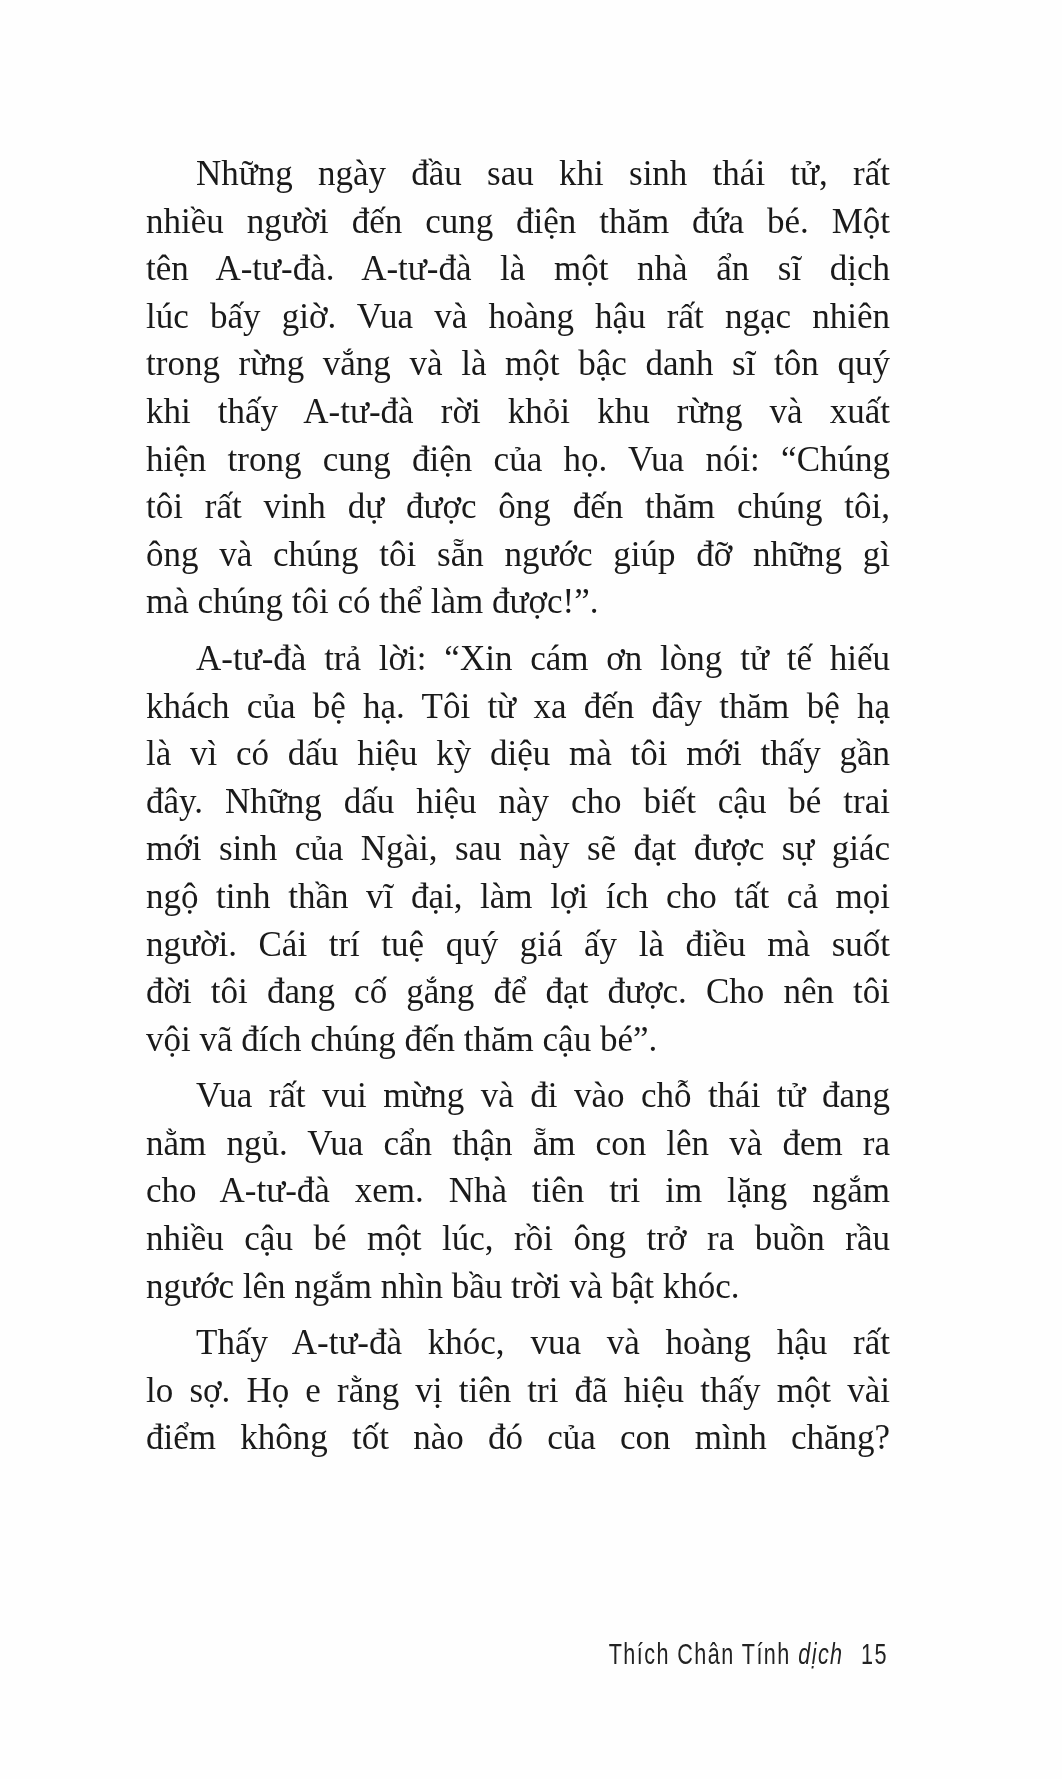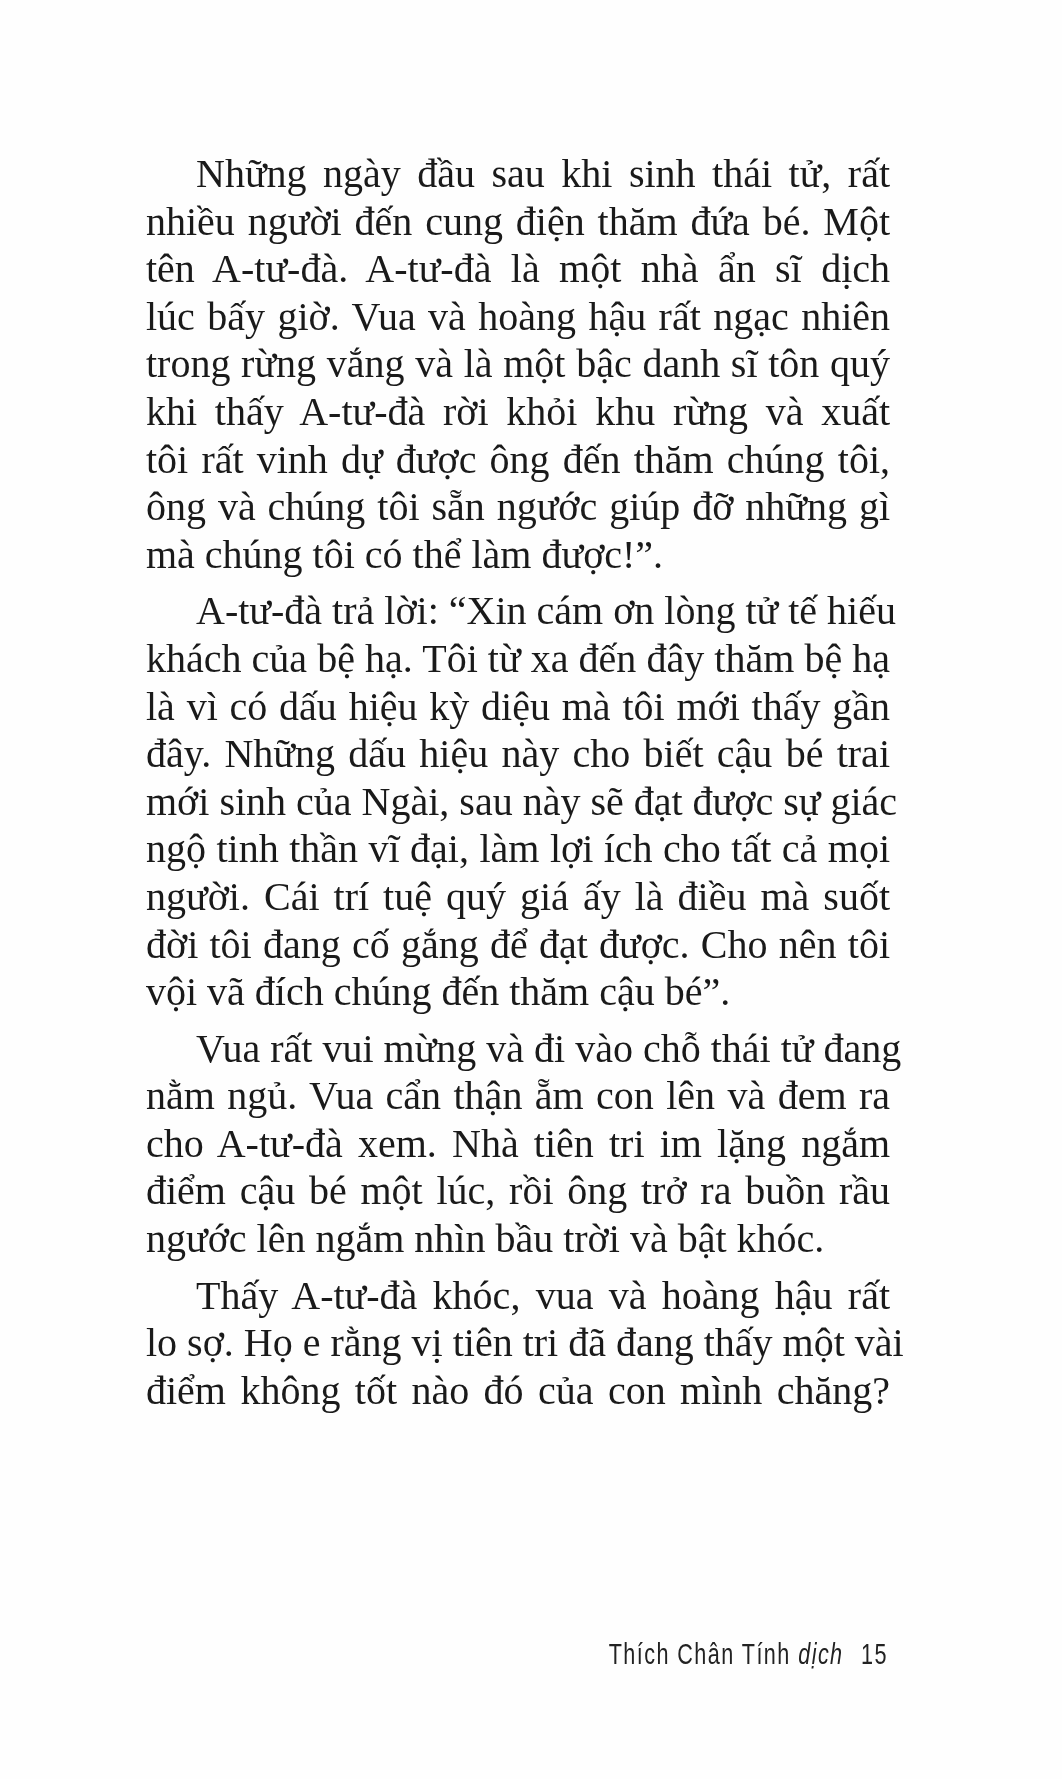--- a/index.html
+++ b/index.html
@@ -13,21 +13,21 @@
     position: relative;
     overflow: hidden;
     color: #1a1a1a;
   }
   .page-body {
     position: absolute;
     left: 146px;
     top: 150px;
     width: 744px;
     font-family: "Liberation Serif", "DejaVu Serif", serif;
-    font-size: 40px;
+    font-size: 35px;
     line-height: 47.6px;
   }
   .para {
     margin: 0 0 9px 0;
   }
   .line {
     display: block;
     white-space: nowrap;
     text-align: justify;
     text-align-last: justify;
@@ -61,20 +61,21 @@
 <body>
 
 <div class="page-body">
   <div class="para">
     <span class="line first">Những ngày đầu sau khi sinh thái tử, rất</span>
     <span class="line">nhiều người đến cung điện thăm đứa bé. Một</span>
     <span class="line">tên A-tư-đà. A-tư-đà là một nhà ẩn sĩ dịch</span>
     <span class="line">lúc bấy giờ. Vua và hoàng hậu rất ngạc nhiên</span>
     <span class="line">trong rừng vắng và là một bậc danh sĩ tôn quý</span>
     <span class="line">khi thấy A-tư-đà rời khỏi khu rừng và xuất</span>
+    <span class="line">hiện trong cung điện của họ. Vua nói: “Chúng</span>
     <span class="line">tôi rất vinh dự được ông đến thăm chúng tôi,</span>
     <span class="line">ông và chúng tôi sẵn ngước giúp đỡ những gì</span>
     <span class="line last">mà chúng tôi có thể làm được!”.</span>
   </div>
 
   <div class="para">
     <span class="line first">A-tư-đà trả lời: “Xin cám ơn lòng tử tế hiếu</span>
     <span class="line">khách của bệ hạ. Tôi từ xa đến đây thăm bệ hạ</span>
     <span class="line">là vì có dấu hiệu kỳ diệu mà tôi mới thấy gần</span>
     <span class="line">đây. Những dấu hiệu này cho biết cậu bé trai</span>
@@ -82,27 +83,27 @@
     <span class="line">ngộ tinh thần vĩ đại, làm lợi ích cho tất cả mọi</span>
     <span class="line">người. Cái trí tuệ quý giá ấy là điều mà suốt</span>
     <span class="line">đời tôi đang cố gắng để đạt được. Cho nên tôi</span>
     <span class="line last">vội vã đích chúng đến thăm cậu bé”.</span>
   </div>
 
   <div class="para">
     <span class="line first">Vua rất vui mừng và đi vào chỗ thái tử đang</span>
     <span class="line">nằm ngủ. Vua cẩn thận ẵm con lên và đem ra</span>
     <span class="line">cho A-tư-đà xem. Nhà tiên tri im lặng ngắm</span>
-    <span class="line">điểm cậu bé một lúc, rồi ông trở ra buồn rầu</span>
+    <span class="line">nhiều cậu bé một lúc, rồi ông trở ra buồn rầu</span>
     <span class="line last">ngước lên ngắm nhìn bầu trời và bật khóc.</span>
   </div>
 
   <div class="para">
     <span class="line first">Thấy A-tư-đà khóc, vua và hoàng hậu rất</span>
-    <span class="line">lo sợ. Họ e rằng vị tiên tri đã đang thấy một vài</span>
+    <span class="line">lo sợ. Họ e rằng vị tiên tri đã hiệu thấy một vài</span>
     <span class="line">điểm không tốt nào đó của con mình chăng?</span>
   </div>
 </div>
 
 <div class="footer">
   <span>Thích Chân Tính</span>
   <span class="role">dịch</span>
   <span class="page-number">15</span>
 </div>
 

